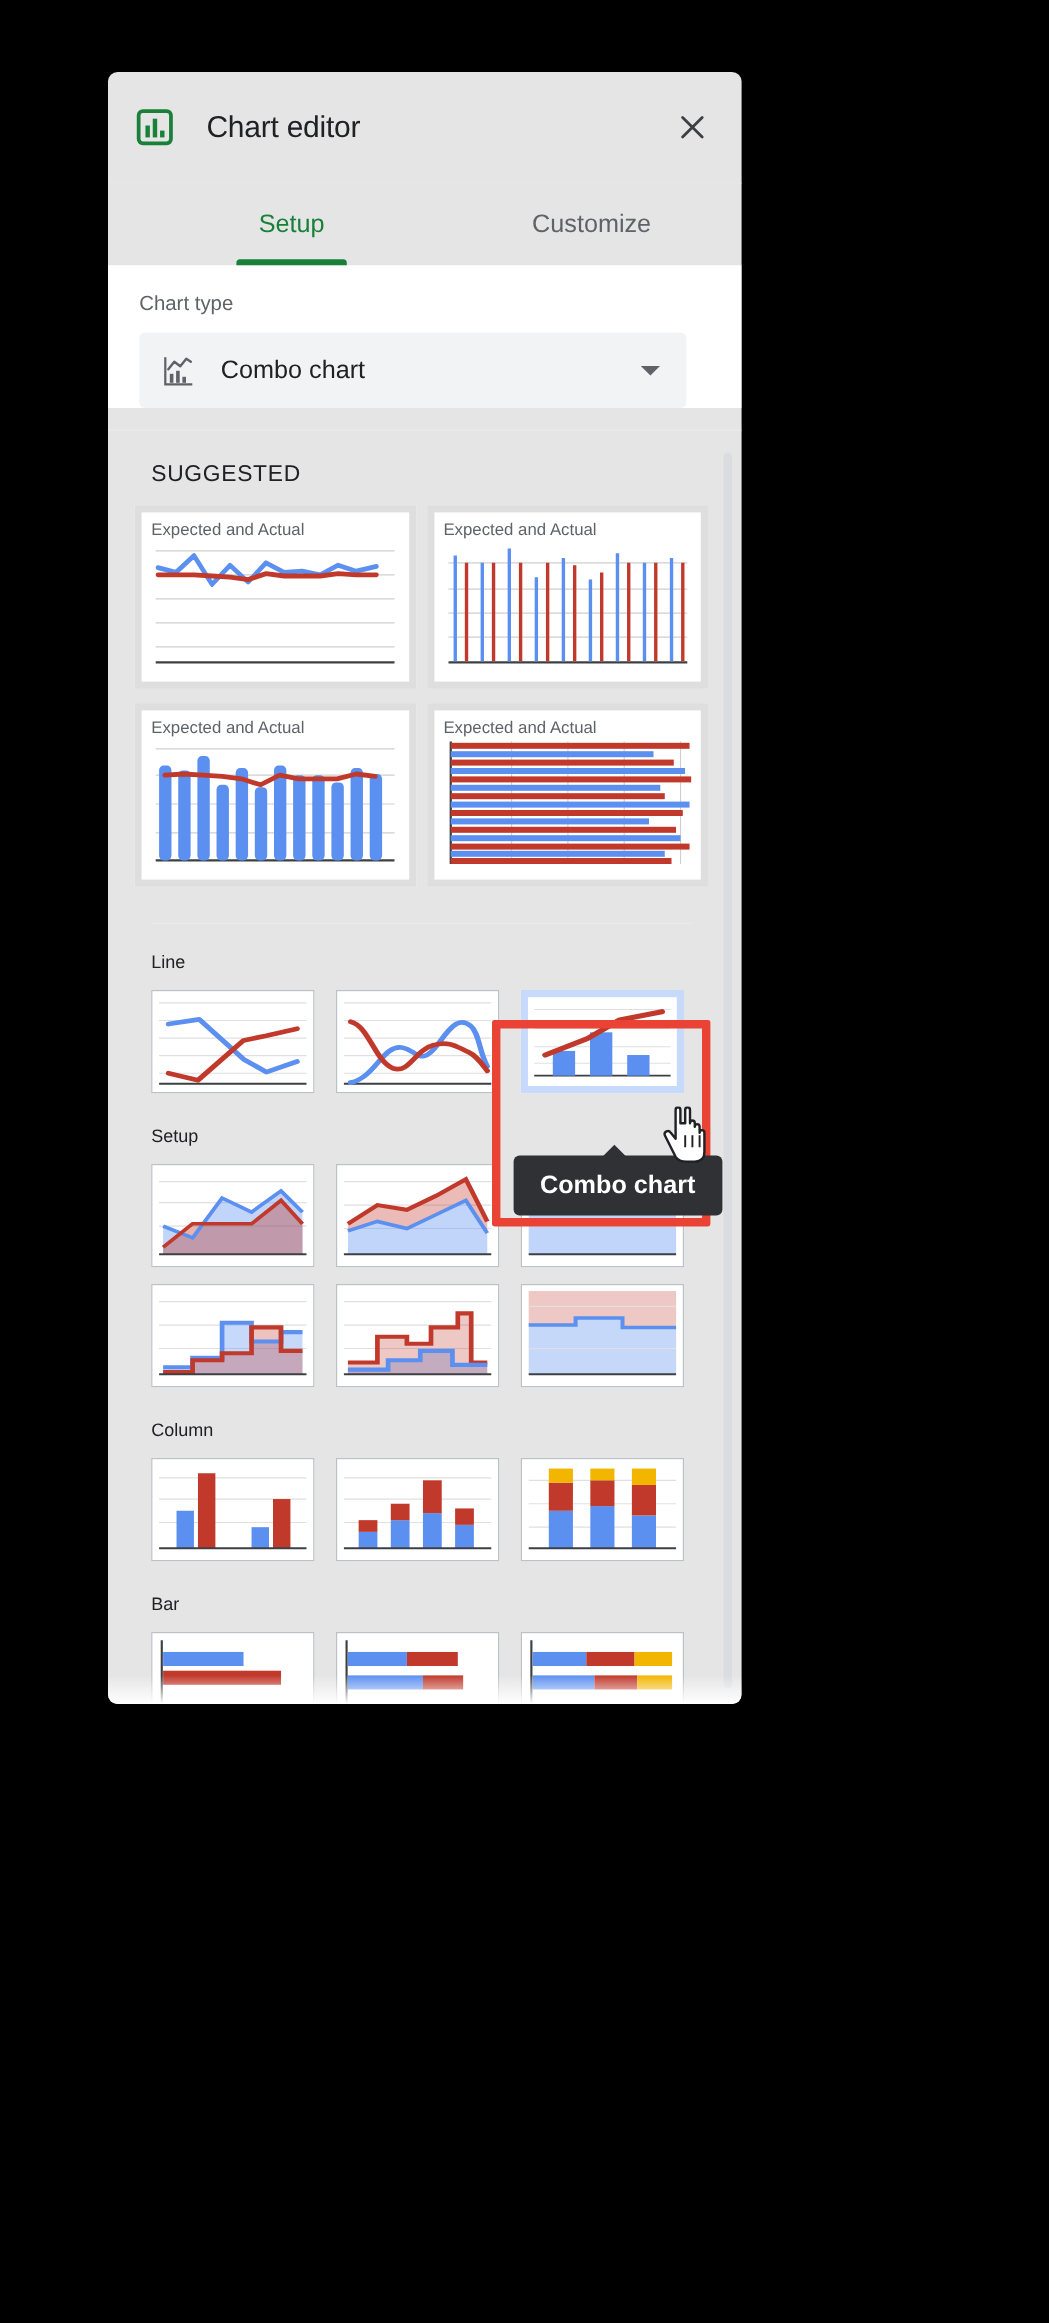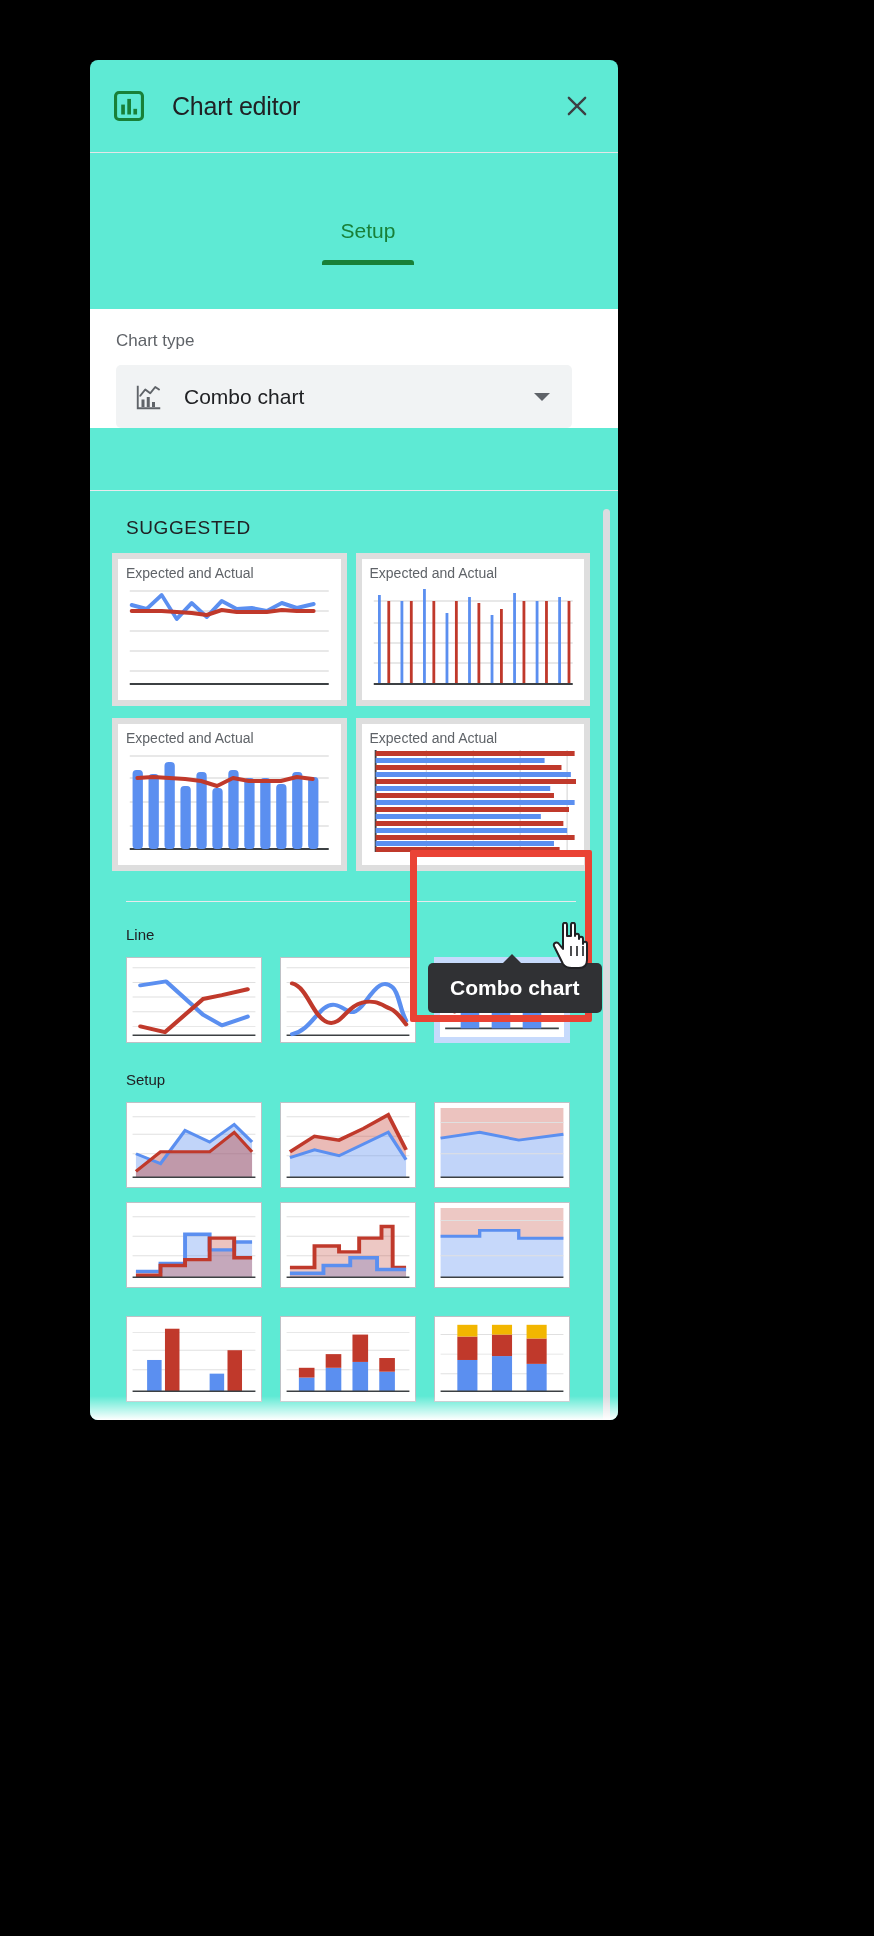--- a/index.html
+++ b/index.html
@@ -14,26 +14,25 @@
     position: relative;
     width: 874px; height: 1936px;
     background: #000;
   }
 
   
   .dialog {
     position: absolute;
     left: 90px; top: 60px;
     width: 528px; height: 1360px;
-    background: #5eead4;
+    background: #e5e5e5;
     border-radius: 8px;
     overflow: hidden;
     display: flex;
     flex-direction: column;
-    gap: 44px;
   }
 
   
   .dlg-header {
     height: 93px;
     display: flex;
     align-items: center;
     padding: 0 22px 0 22px;
     border-bottom: 1px solid #e4e6e8;
     flex: 0 0 auto;
@@ -281,20 +280,23 @@
         <svg viewBox="0 0 24 24" width="28" height="28">
           <path d="M5 5 L19 19 M19 5 L5 19" stroke="#3c4043" stroke-width="2" stroke-linecap="round"></path>
         </svg>
       </span>
     </div>
 
     <div class="tabs">
       <div class="tab active">
         <span>Setup</span>
       </div>
+      <div class="tab">
+        <span>Customize</span>
+      </div>
     </div>
 
     <div class="chart-type-block">
       <div class="field-label">Chart type</div>
       <div class="select-box">
         <span class="select-icon">
           <svg viewBox="0 0 24 24" width="30" height="30">
             <path d="M3 3 V21 H21" fill="none" stroke="#5f6368" stroke-width="1.5"></path>
             <rect x="6" y="14" width="2.4" height="6" fill="#5f6368"></rect>
             <rect x="10.2" y="12" width="2.4" height="8" fill="#5f6368"></rect>
@@ -554,20 +556,21 @@
               <path d="M5,34 L40,34 L40,28 L75,28 L75,36 L115,36" fill="none" stroke="#5b8ff0" stroke-width="3"></path>
               <g stroke="#e0e0e0" stroke-width="1">
                 <line x1="5" y1="18" x2="115" y2="18"></line>
                   <line x1="5" y1="54" x2="115" y2="54"></line>
               </g>
               <line x1="5" y1="76" x2="115" y2="76" stroke="#3c4043" stroke-width="1.6"></line>
             </svg>
           </div>
         </div>
 
+        <div class="section-title">Column</div>
         <div class="thumb-grid">
           <div class="thumb">
             <svg viewBox="0 0 120 86" preserveAspectRatio="none">
               <g stroke="#e0e0e0" stroke-width="1">
                 <line x1="5" y1="16" x2="115" y2="16"></line>
                   <line x1="5" y1="34" x2="115" y2="34"></line>
                   <line x1="5" y1="54" x2="115" y2="54"></line>
               </g>
               <rect x="18" y="44" width="13" height="32" fill="#5b8ff0"></rect>
               <rect x="34" y="12" width="13" height="64" fill="#c0392b"></rect>

